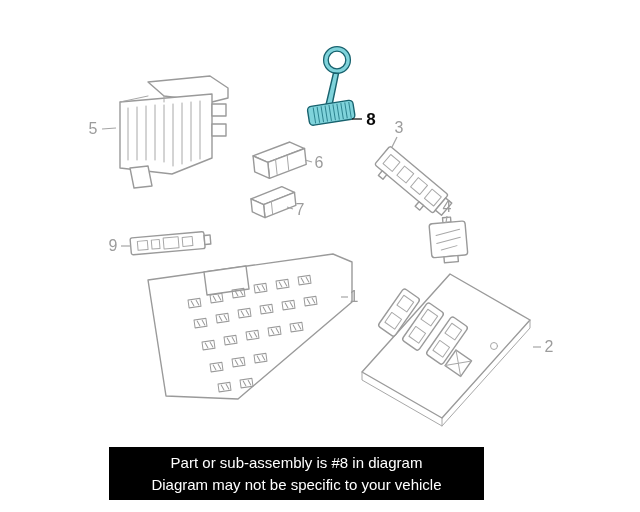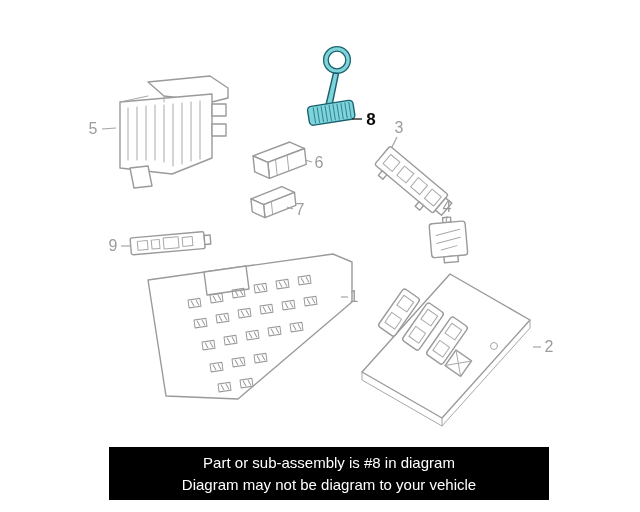--- a/index.html
+++ b/index.html
@@ -19,21 +19,21 @@
   .callout { font-family:"Liberation Sans", sans-serif; font-size:16px; fill:#9c9c9c; text-anchor:middle; }
   .callout-hot { font-family:"Liberation Sans", sans-serif; font-size:17px; font-weight:bold; fill:#0a0a0a; text-anchor:middle; }
 
   
   .hl-fill { fill:#7fd3db; stroke:#18626e; stroke-width:1.4; stroke-linejoin:round; }
   .hl-line { stroke:#2e8490; stroke-width:1; fill:none; }
   .hl-ring-body { fill:none; stroke:#7fd3db; stroke-width:4.6; }
   .hl-ring-edge { fill:none; stroke:#18626e; stroke-width:1.3; }
 
   .banner {
-    position:absolute; left:109px; top:447px; width:440px; height:53px;
+    position:absolute; left:109px; top:447px; width:375px; height:53px;
     background:#000000; color:#ffffff;
     display:flex; flex-direction:column; align-items:center; justify-content:center;
     font-size:15px; line-height:22px; text-align:center;
   }
 </style>
 </head>
 <body>
 
 <div class="stage">
 
@@ -179,16 +179,16 @@
     <text class="callout" x="447" y="212">4</text>
     <text class="callout" x="93" y="134">5</text>
     <text class="callout" x="319" y="168">6</text>
     <text class="callout" x="300" y="215">7</text>
     <text class="callout-hot" x="371" y="125">8</text>
     <text class="callout" x="113" y="251">9</text>
   </svg>
 
   <div class="banner">
     <div>Part or sub-assembly is #8 in diagram</div>
-    <div>Diagram may not be diagram to your vehicle</div>
+    <div>Diagram may not be specific to your vehicle</div>
   </div>
 
 </div>
 
 </body></html>

